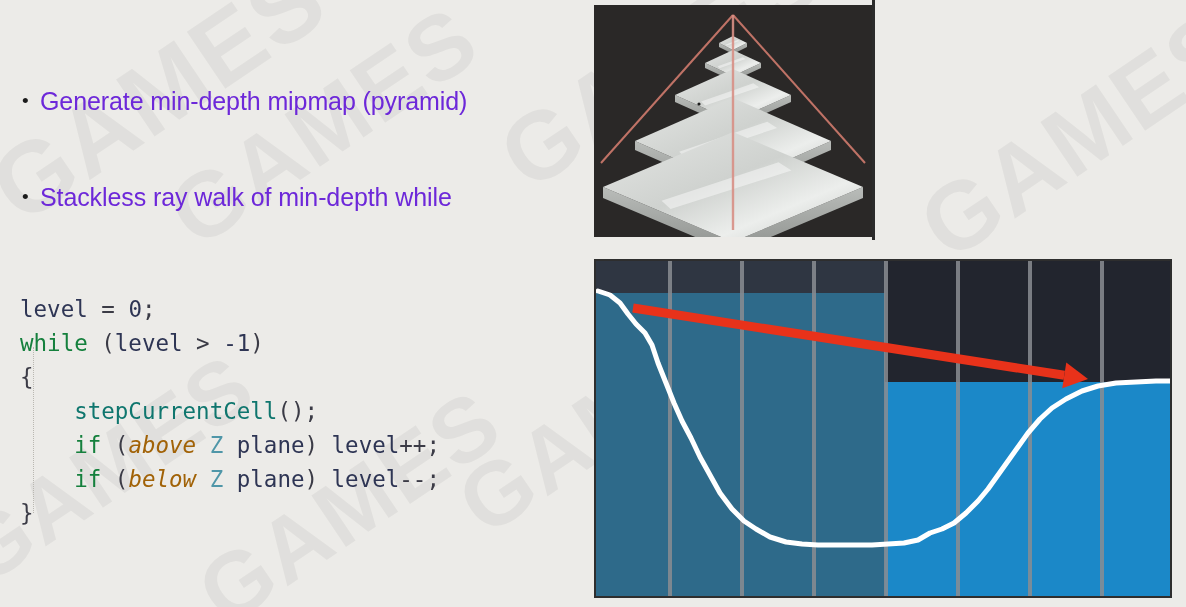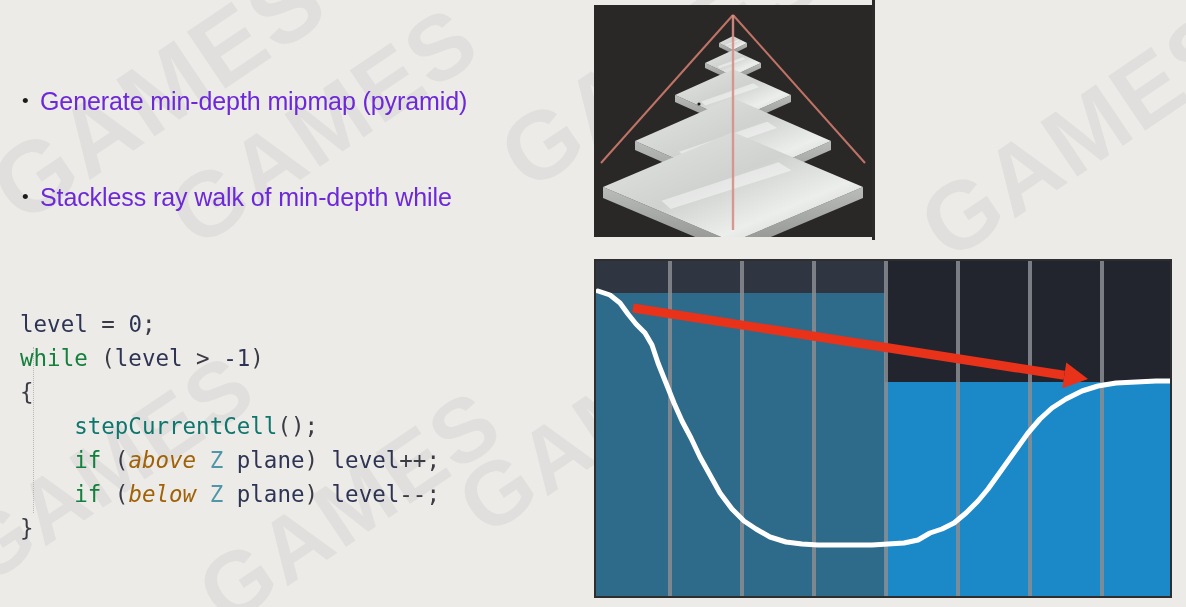--- a/index.html
+++ b/index.html
@@ -72,21 +72,20 @@
   
   #code {
     position: absolute;
     left: 20px;
     top: 292px;
     font-family: "DejaVu Sans Mono", "Liberation Mono", monospace;
     font-size: 22.5px;
     line-height: 34px;
     white-space: pre;
     color: #2e3554;
-    margin-top: 15px;
   }
   .tok-kw      { color: #15803d; }
   .tok-var     { color: #2e3554; }
   .tok-num     { color: #2e3554; }
   .tok-fn      { color: #0f766e; }
   .tok-italic  { color: #a16207; font-style: italic; }
   .tok-type    { color: #4f96a8; }
   .tok-punct   { color: #3b3b46; }
   .code-line   { position: relative; }
   

